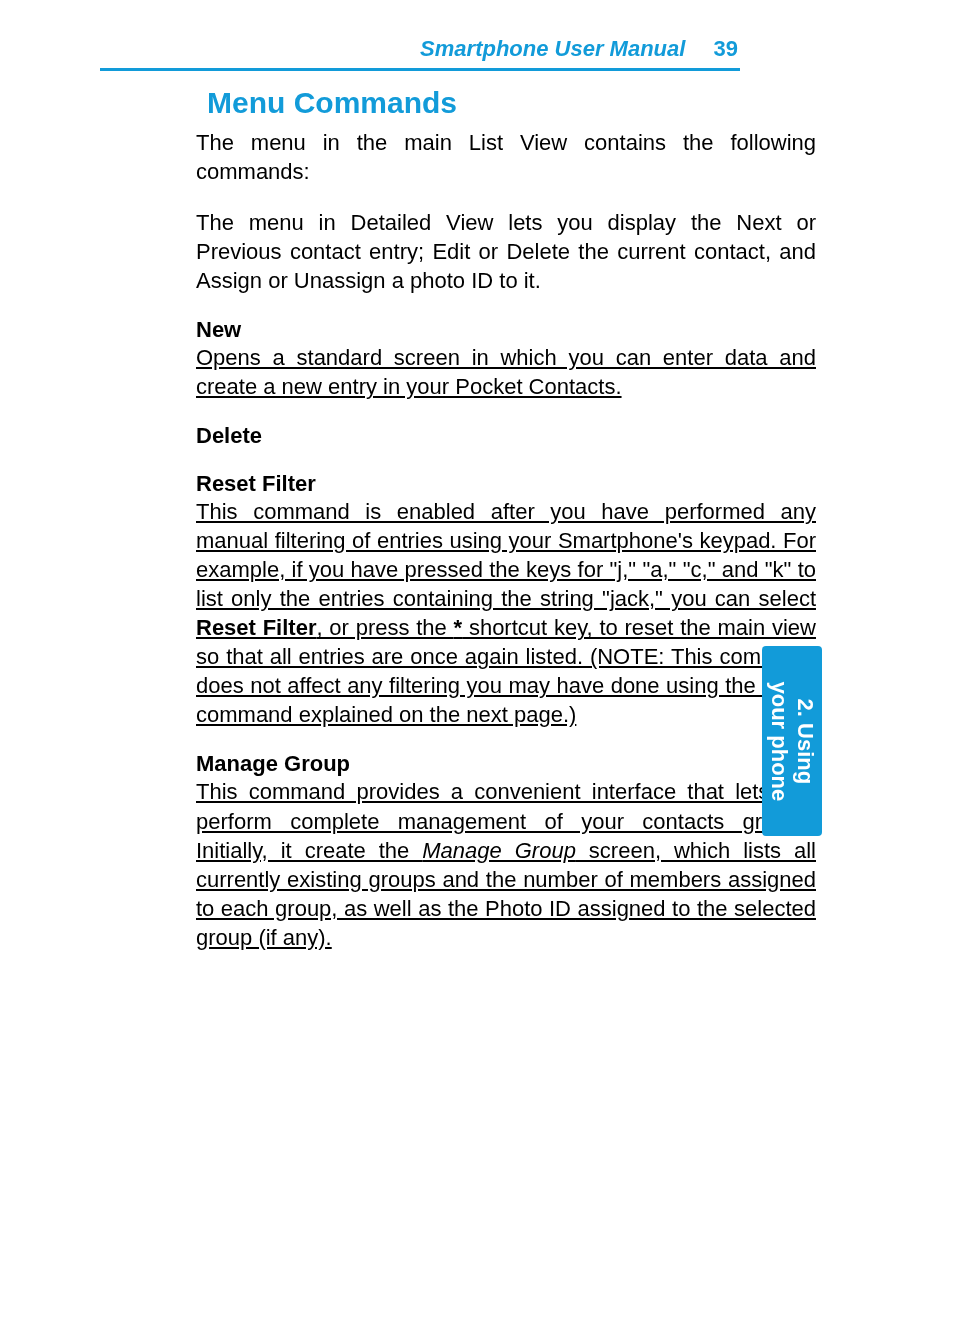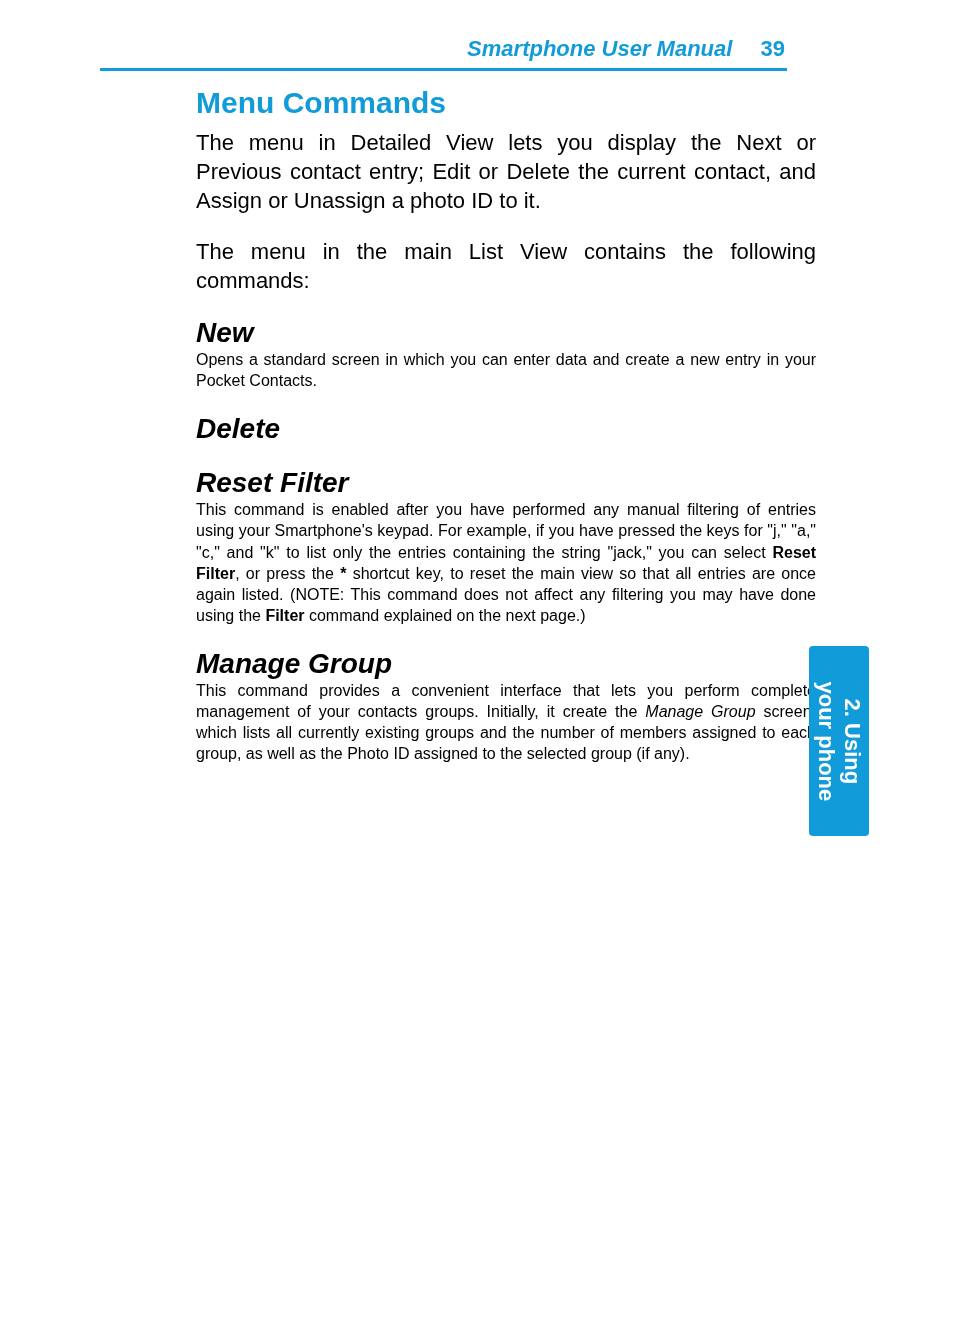--- a/index.html
+++ b/index.html
@@ -9,21 +9,20 @@
     height: 1318px;
     background: #ffffff;
     font-family: Arial, Helvetica, sans-serif;
     position: relative;
     overflow: hidden;
   }
   .page {
     position: relative;
     width: 840px;
     height: 1318px;
-    padding-left: 47px;
   }
   .header {
     position: absolute;
     top: 36px;
     right: 102px;
     font-size: 22px;
     font-weight: bold;
   }
   .header .title {
     font-style: italic;
@@ -43,45 +42,45 @@
     background: #129bd9;
   }
   .content {
     position: absolute;
     top: 86px;
     left: 196px;
     width: 620px;
     color: #000;
   }
   h2.section-title {
-    margin: 0 0 8px 0;
+    margin: 0 0 8px 11px;
     color: #129bd9;
     font-size: 30px;
     font-weight: bold;
   }
   p {
     margin: 0 0 22px 0;
     font-size: 22px;
     line-height: 1.32;
     text-align: justify;
   }
   .sub-heading {
     display: block;
     font-weight: bold;
-    font-size: 28px;
+    font-size: 22px;
     margin-bottom: 0;
-    font-style: italic;
   }
   .block {
     margin-bottom: 22px;
   }
   .block-text {
-    font-size: 16px;
+    font-size: 22px;
     line-height: 1.32;
     text-align: justify;
+    text-decoration: underline;
   }
   .b { font-weight: bold; }
   .i { font-style: italic; }
 
   .side-tab {
     position: absolute;
     right: 18px;
     top: 646px;
     width: 60px;
     height: 190px;
@@ -113,23 +112,23 @@
     <span class="title">Smartphone User Manual</span>
     <span class="pagenum">39</span>
   </div>
 
   <div class="rule"></div>
 
   <div class="content">
 
     <h2 class="section-title">Menu Commands</h2>
 
+    <p>The menu in the main List View contains the following commands:</p>
+
     <p>The menu in Detailed View lets you display the Next or Previous contact entry; Edit or Delete the current contact, and Assign or Unassign a photo ID to it.</p>
-
-    <p>The menu in the main List View contains the following commands:</p>
 
     <div class="block">
       <span class="sub-heading">New</span>
       <div class="block-text">Opens a standard screen in which you can enter data and create a new entry in your Pocket Contacts.</div>
     </div>
 
     <div class="block">
       <span class="sub-heading">Delete</span>
     </div>
 

